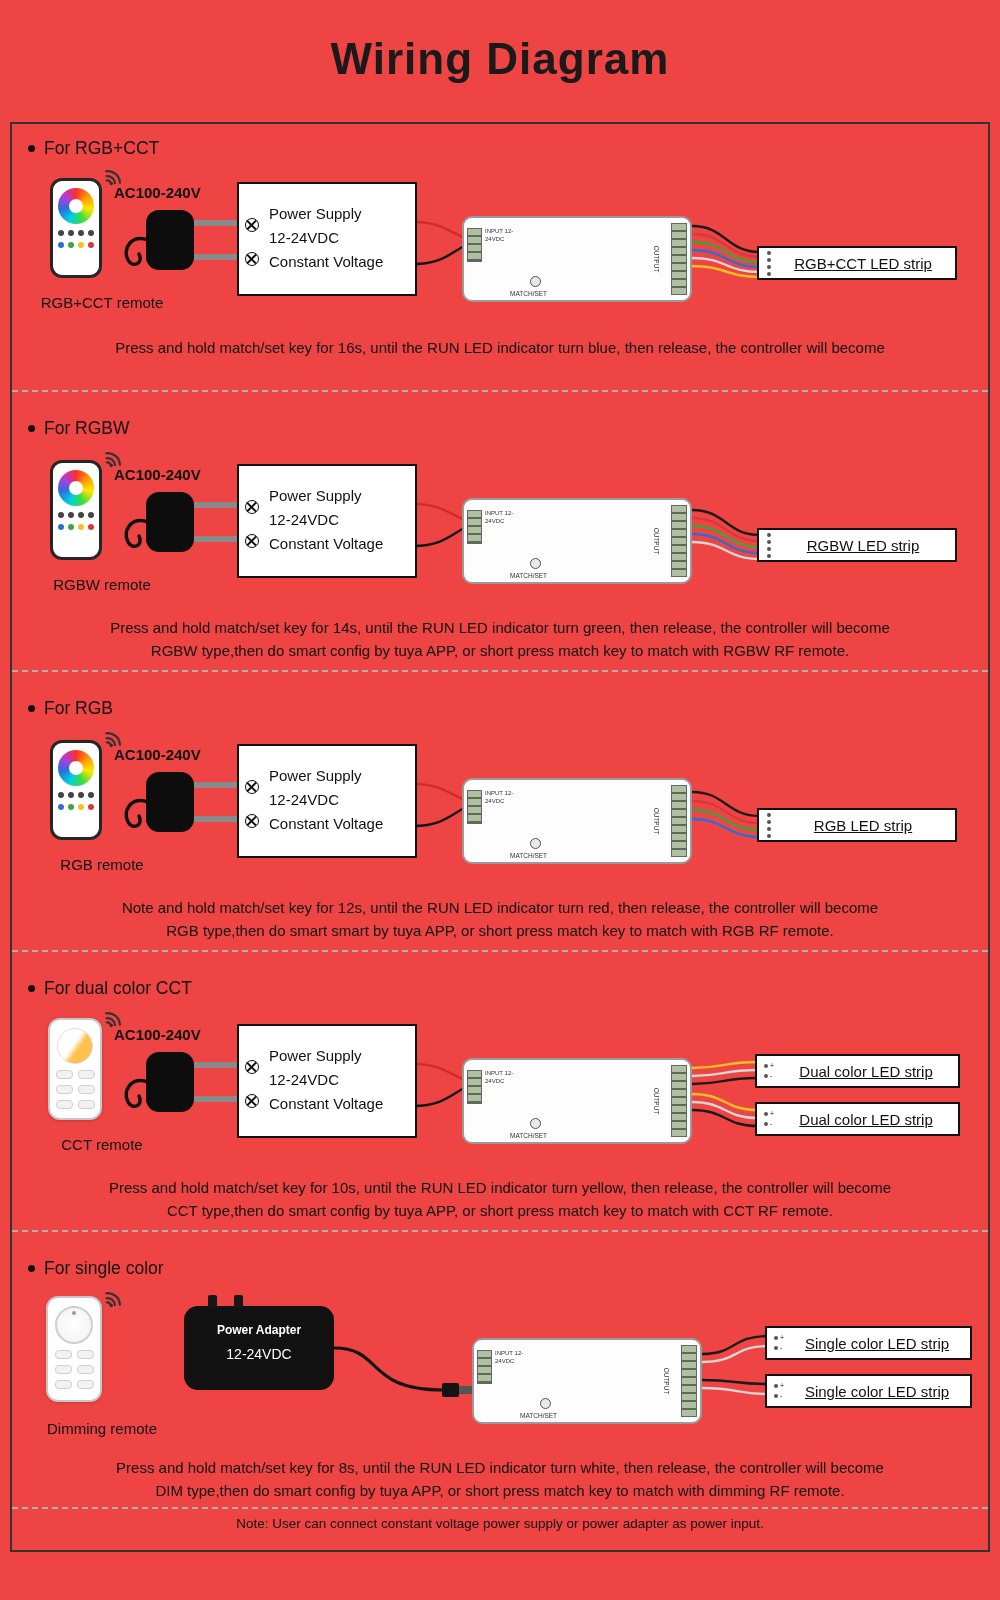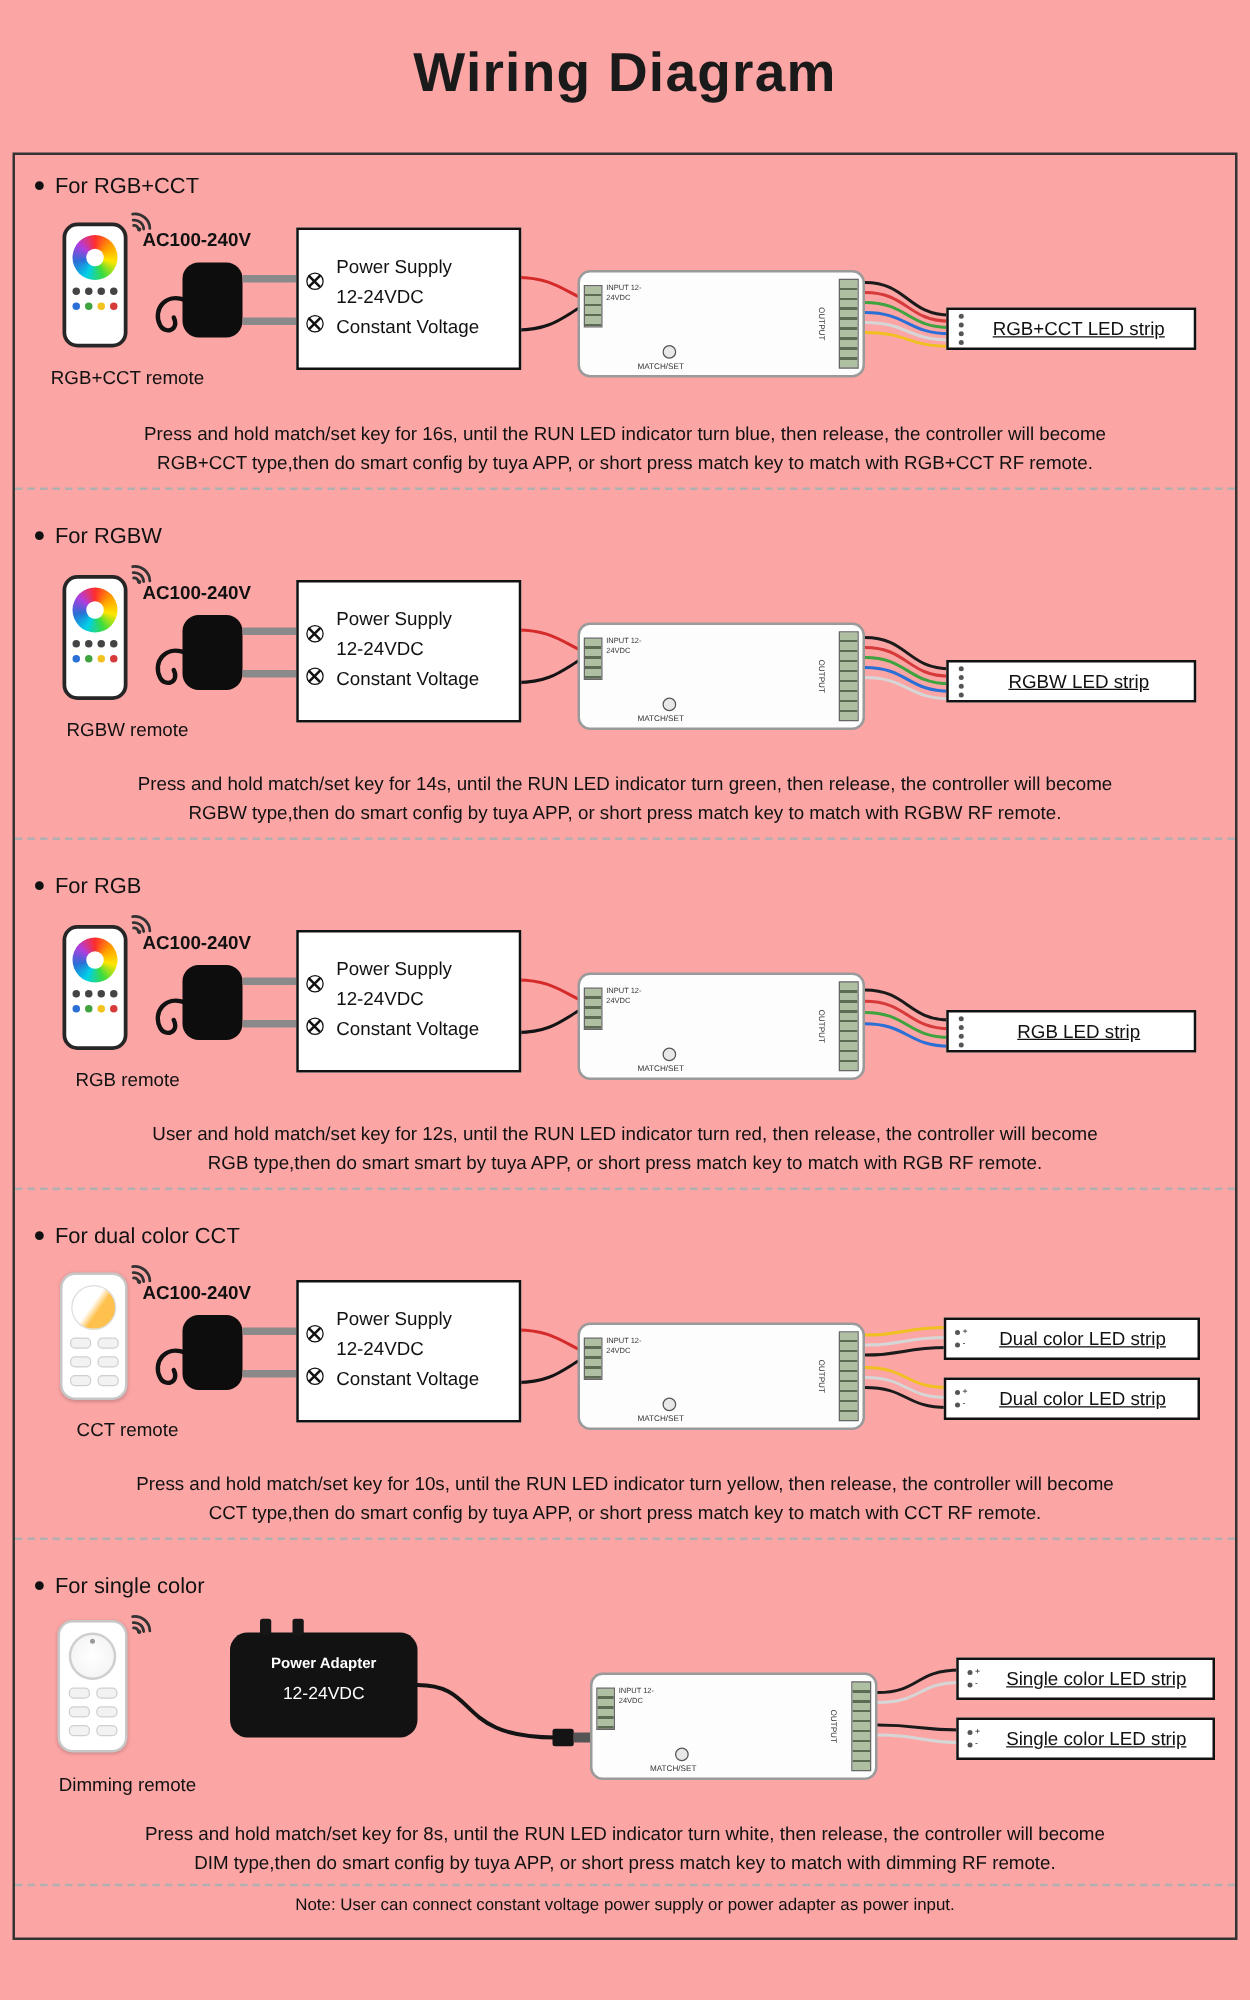--- a/index.html
+++ b/index.html
@@ -1,16 +1,16 @@
 <!DOCTYPE html>
 <html><head>
 <meta charset="utf-8">
 <style>
   html,body{margin:0;padding:0;background:#fff;}
-  .page{position:relative;width:1000px;height:1600px;background:#fca5a5;overflow:hidden;
+  .page{position:relative;width:1000px;height:1600px;background:#ef4444;overflow:hidden;
         font-family:"Liberation Sans","DejaVu Sans",sans-serif;color:#111;}
   .title{position:absolute;top:34px;left:0;width:100%;text-align:center;
          font-size:44px;font-weight:bold;letter-spacing:1px;color:#1a1a1a;}
   .outer{position:absolute;left:10px;right:10px;top:122px;bottom:48px;border:2px solid #333;}
   .sec{position:relative;border-bottom:2px dashed #b0b0b0;}
   .sec.h1{height:266px;}
   .sec.h2{height:278px;}
   .sec.h5{height:275px;}
   .sec-heading{position:absolute;left:16px;top:14px;font-size:17.5px;color:#111;}
   .late .sec-heading{top:26px;}
@@ -181,21 +181,20 @@
               <i></i>
               <i></i>
               <i></i>
             </span>
           <span class="strip-label">RGB+CCT LED strip</span>
         </div>
         <div class="remote-label">RGB+CCT remote</div>
       </div>
       <div class="desc">
         <div>Press and hold match/set key for 16s, until the RUN LED indicator turn blue, then release, the controller will become</div>
-        <div>RGB+CCT type,then do smart config by tuya APP, or short press match key to match with RGB+CCT RF remote.</div>
       </div>
     </section>
 
     <section class="sec h2 late">
       <div class="sec-heading"><span class="bullet"></span><span>For RGBW</span></div>
       <div class="diagram d2">
         <svg class="overlay" viewBox="0 0 960 170">
           <path d="M402 54 C426 54 436 62 452 70" stroke="#d42a2a"></path>
           <circle cx="402" cy="54" r="3.5" fill="#d42a2a"></circle>
           <path d="M402 96 C428 96 438 86 452 78" stroke="#141414"></path>
@@ -331,21 +330,21 @@
               <i></i>
               <i></i>
               <i></i>
               <i></i>
             </span>
           <span class="strip-label">RGB LED strip</span>
         </div>
         <div class="remote-label">RGB remote</div>
       </div>
       <div class="desc">
-        <div>User and hold match/set key for 12s, until the RUN LED indicator turn red, then release, the controller will become</div>
+        <div>Note and hold match/set key for 12s, until the RUN LED indicator turn red, then release, the controller will become</div>
         <div>RGB type,then do smart smart by tuya APP, or short press match key to match with RGB RF remote.</div>
       </div>
     </section>
 
     <section class="sec h2 late">
       <div class="sec-heading"><span class="bullet"></span><span>For dual color CCT</span></div>
       <div class="diagram d4">
         <svg class="overlay" viewBox="0 0 960 170">
           <path d="M402 54 C426 54 436 62 452 70" stroke="#d42a2a"></path>
           <circle cx="402" cy="54" r="3.5" fill="#d42a2a"></circle>

